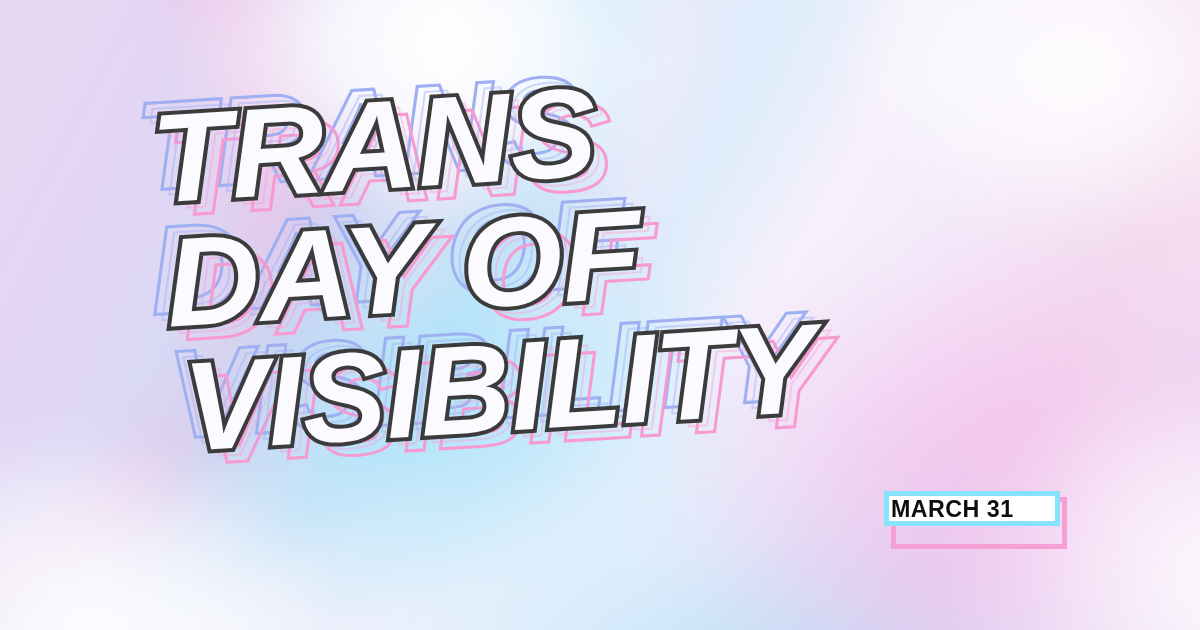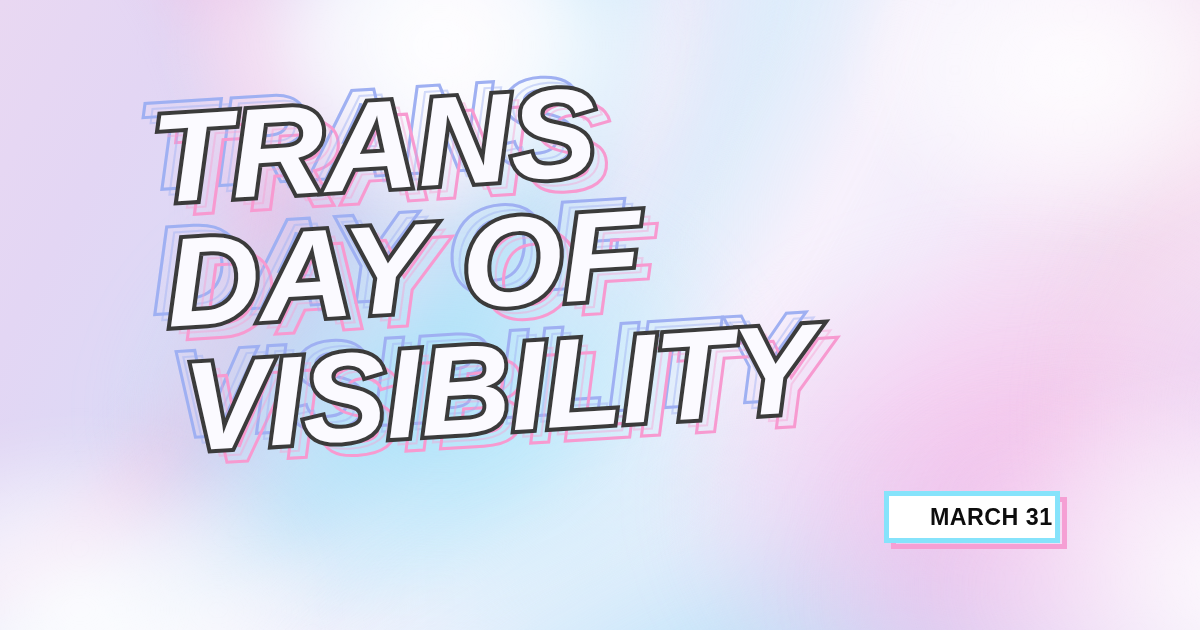--- a/index.html
+++ b/index.html
@@ -305,27 +305,27 @@
     height: 52px;
     box-sizing: border-box;
     border: 5px solid #f59fd4;
     background: transparent;
   }
   .badge-main {
     position: absolute;
     left: 0;
     top: 0;
     width: 176px;
-    height: 52px;
+    height: 35px;
     box-sizing: border-box;
     border: 5px solid #86e3fb;
     background: #ffffff;
     display: flex;
     align-items: center;
-    justify-content: flex-end;
+    justify-content: flex-start;
   }
   .badge-label {
     font-family: "Liberation Sans", sans-serif;
     font-weight: 700;
     font-size: 24px;
     letter-spacing: 0.02em;
     color: #0d0d0d;
     line-height: 1;
     transform: scaleX(0.97);
   }

